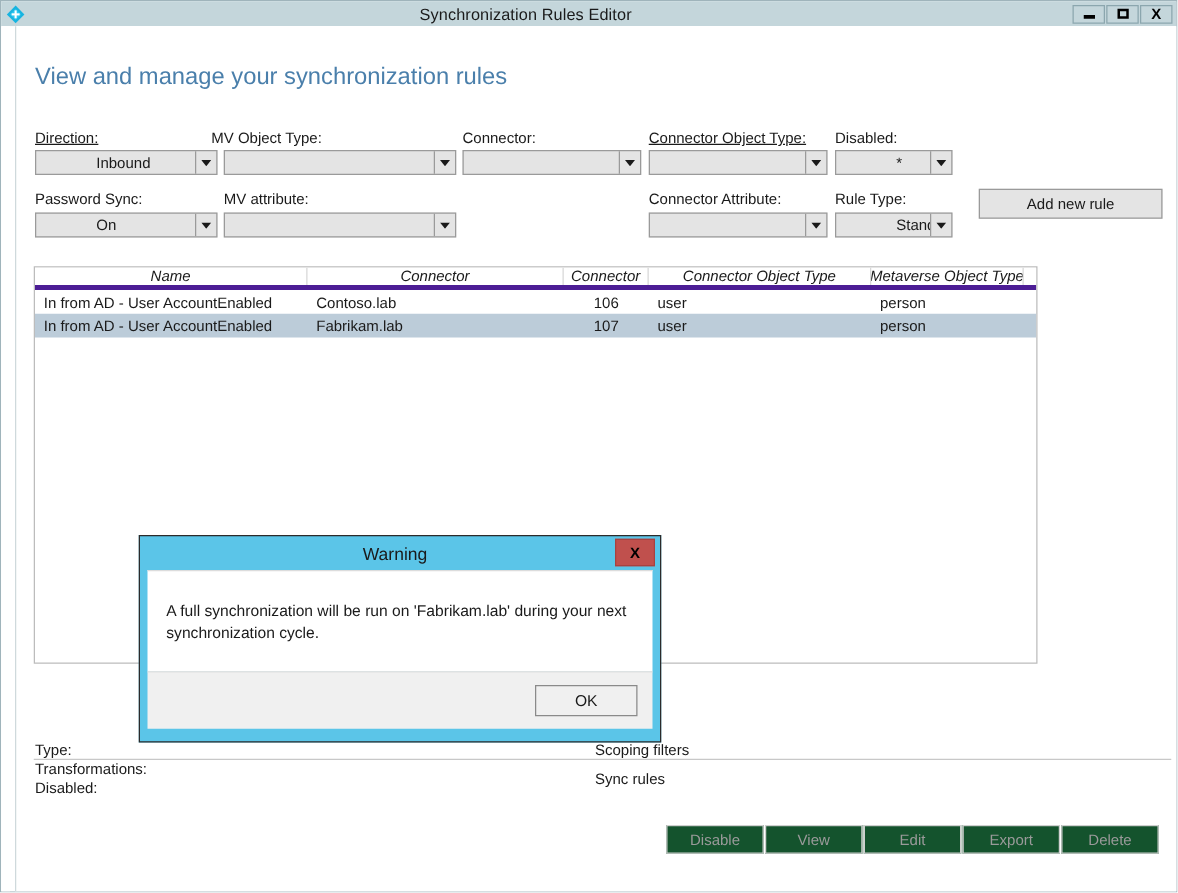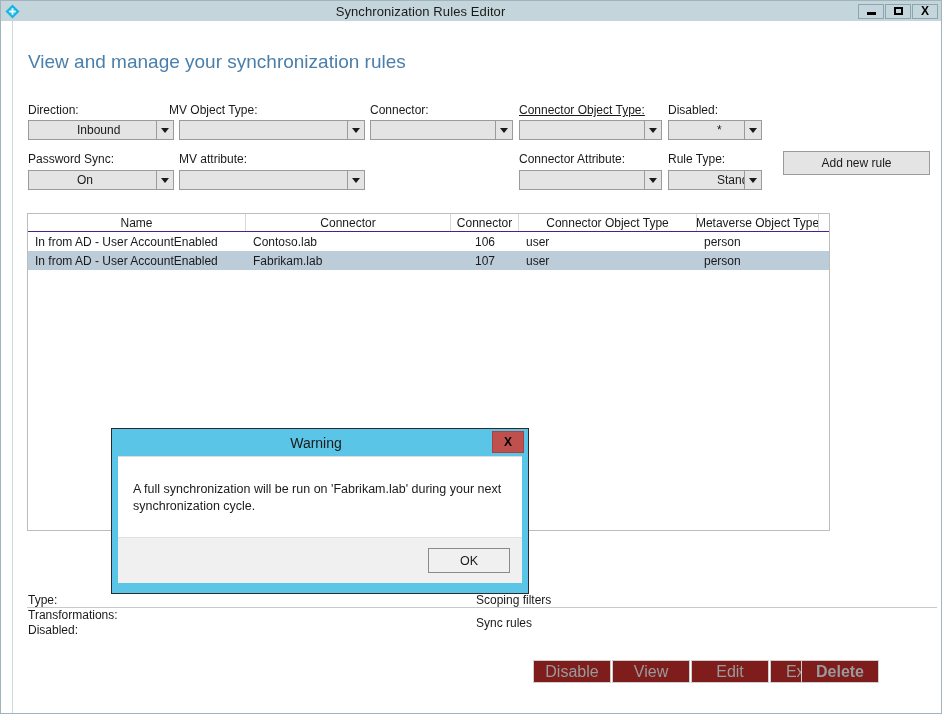--- a/index.html
+++ b/index.html
@@ -127,21 +127,22 @@
     left: 14px; top: 192px;
     width: 803px; height: 318px;
     background: #ffffff;
     border: 1px solid #bcbcbc;
     overflow: hidden;
   }
   #table-header {
     display: flex;
     height: 18px;
     background: #ffffff;
-    border-bottom: 1px solid #4c1d95;
+    border-bottom: 4px solid #4c1d95;
+    font-style: italic;
   }
   #table-header .th {
     font-size: 12px; color: #1a1a1a;
     display: flex; align-items: center; justify-content: center;
     border-right: 1px solid #d8d8d8;
     height: 100%;
     white-space: nowrap;
     overflow: hidden;
     cursor: default;
   }
@@ -177,23 +178,23 @@
   .detail-label {
     position: absolute;
     font-size: 12px; color: #1a1a1a;
     white-space: nowrap;
   }
 
   
   .action-btn {
     position: absolute;
     top: 639px; height: 23px; width: 78px;
-    background: #7f1d1d;
+    background: #14532d;
     border: 1px solid #cfcfcf;
-    font-size: 16px; color: #9a9a9a;
+    font-size: 12px; color: #9a9a9a;
     display: flex; align-items: center; justify-content: center;
     cursor: default;
   }
 
   
   #warning-dialog {
     position: absolute;
     left: 110px; top: 427px;
     width: 418px; height: 166px;
     background: #5bc5e8;
@@ -281,21 +282,21 @@
           <span class="g-close">X</span>
         </div>
     </div>
   </div>
 
   <div id="client">
     <div id="content-frame">
 
       <div id="page-title">View and manage your synchronization rules</div>
 
-      <div class="fld-label" style="left:15px; top:82px;">Direction:</div>
+      <div class="fld-label" style="left:15px; top:82px;text-decoration:underline;">Direction:</div>
       <div class="combo" style="left:15px; top:99px; width:146px;">
         <div class="combo-val">Inbound</div>
         <div class="combo-arrow">
             <svg width="8" height="5" viewBox="0 0 8 5">
               <polygon points="0,0 8,0 4,5" fill="#1a1a1a"></polygon>
             </svg>
           </div>
       </div>
 
       <div class="fld-label" style="left:156px; top:82px;">MV Object Type:</div>
@@ -411,21 +412,21 @@
       <div class="detail-label" style="left:15px; top:572px;">Type:</div>
       <div class="detail-label" style="left:15px; top:587px;">Transformations:</div>
       <div class="detail-label" style="left:15px; top:602px;">Disabled:</div>
       <div class="detail-label" style="left:463px; top:572px;">Scoping filters</div>
       <div class="detail-label" style="left:463px; top:595px;">Sync rules</div>
 
       <div class="action-btn" style="left:520px;">Disable</div>
       <div class="action-btn" style="left:599px;">View</div>
       <div class="action-btn" style="left:678px;">Edit</div>
       <div class="action-btn" style="left:757px;">Export</div>
-      <div class="action-btn" style="left:788px;font-weight:bold;">Delete</div>
+      <div class="action-btn" style="left:836px;">Delete</div>
 
     </div>
   </div>
 
   <div id="warning-dialog">
     <div id="dlg-titlebar">
       <div id="dlg-title">Warning</div>
       <div id="dlg-close">
         <span>X</span>
       </div>

